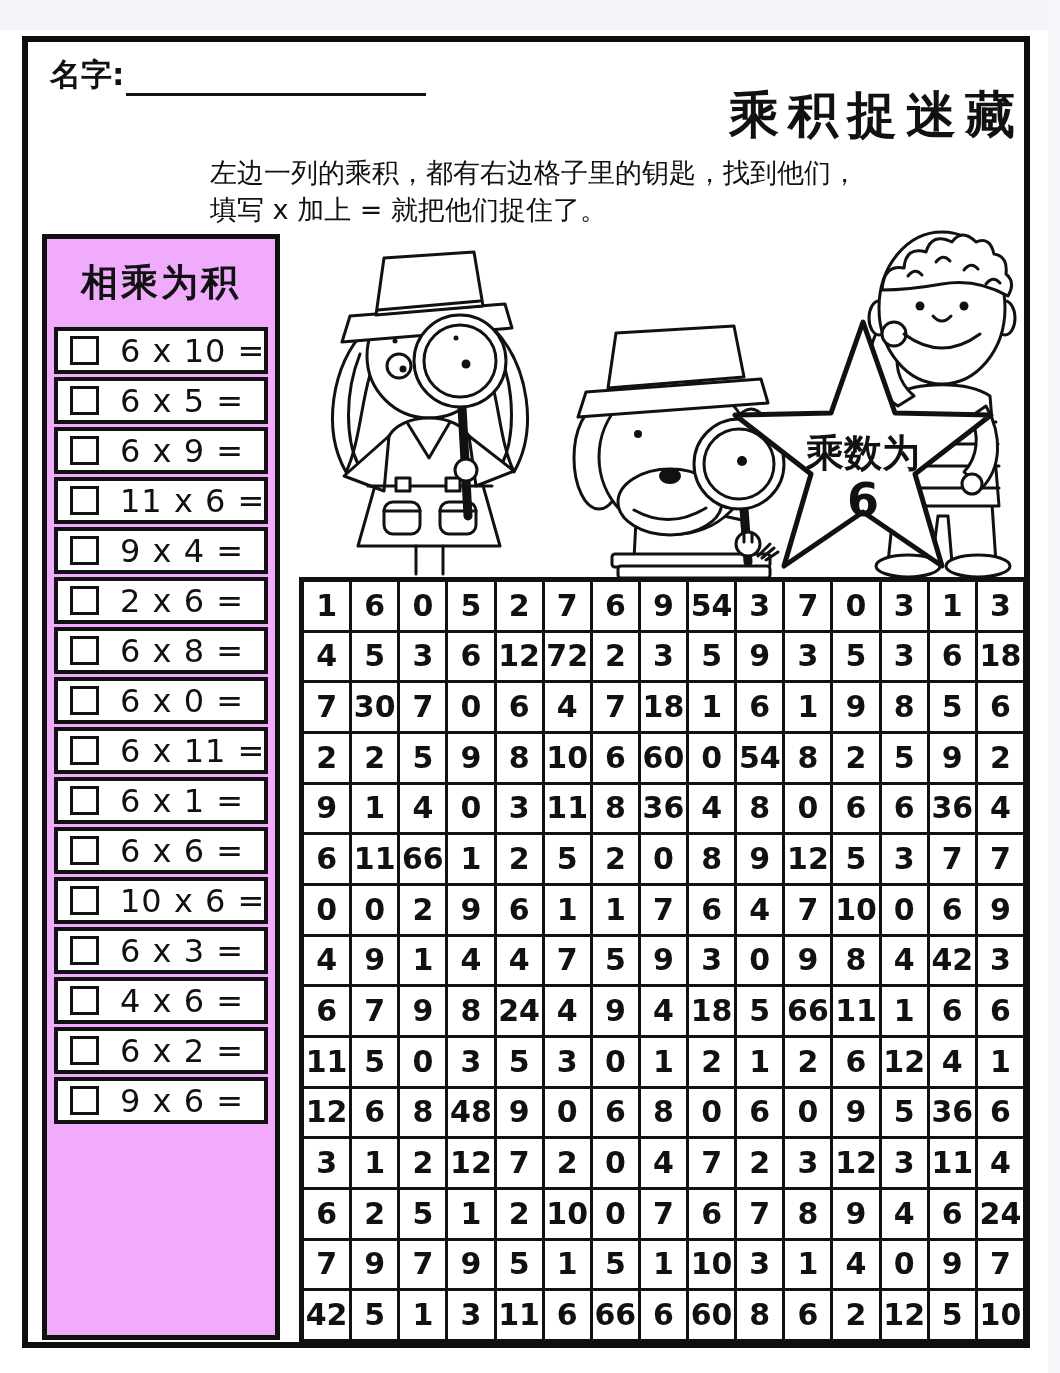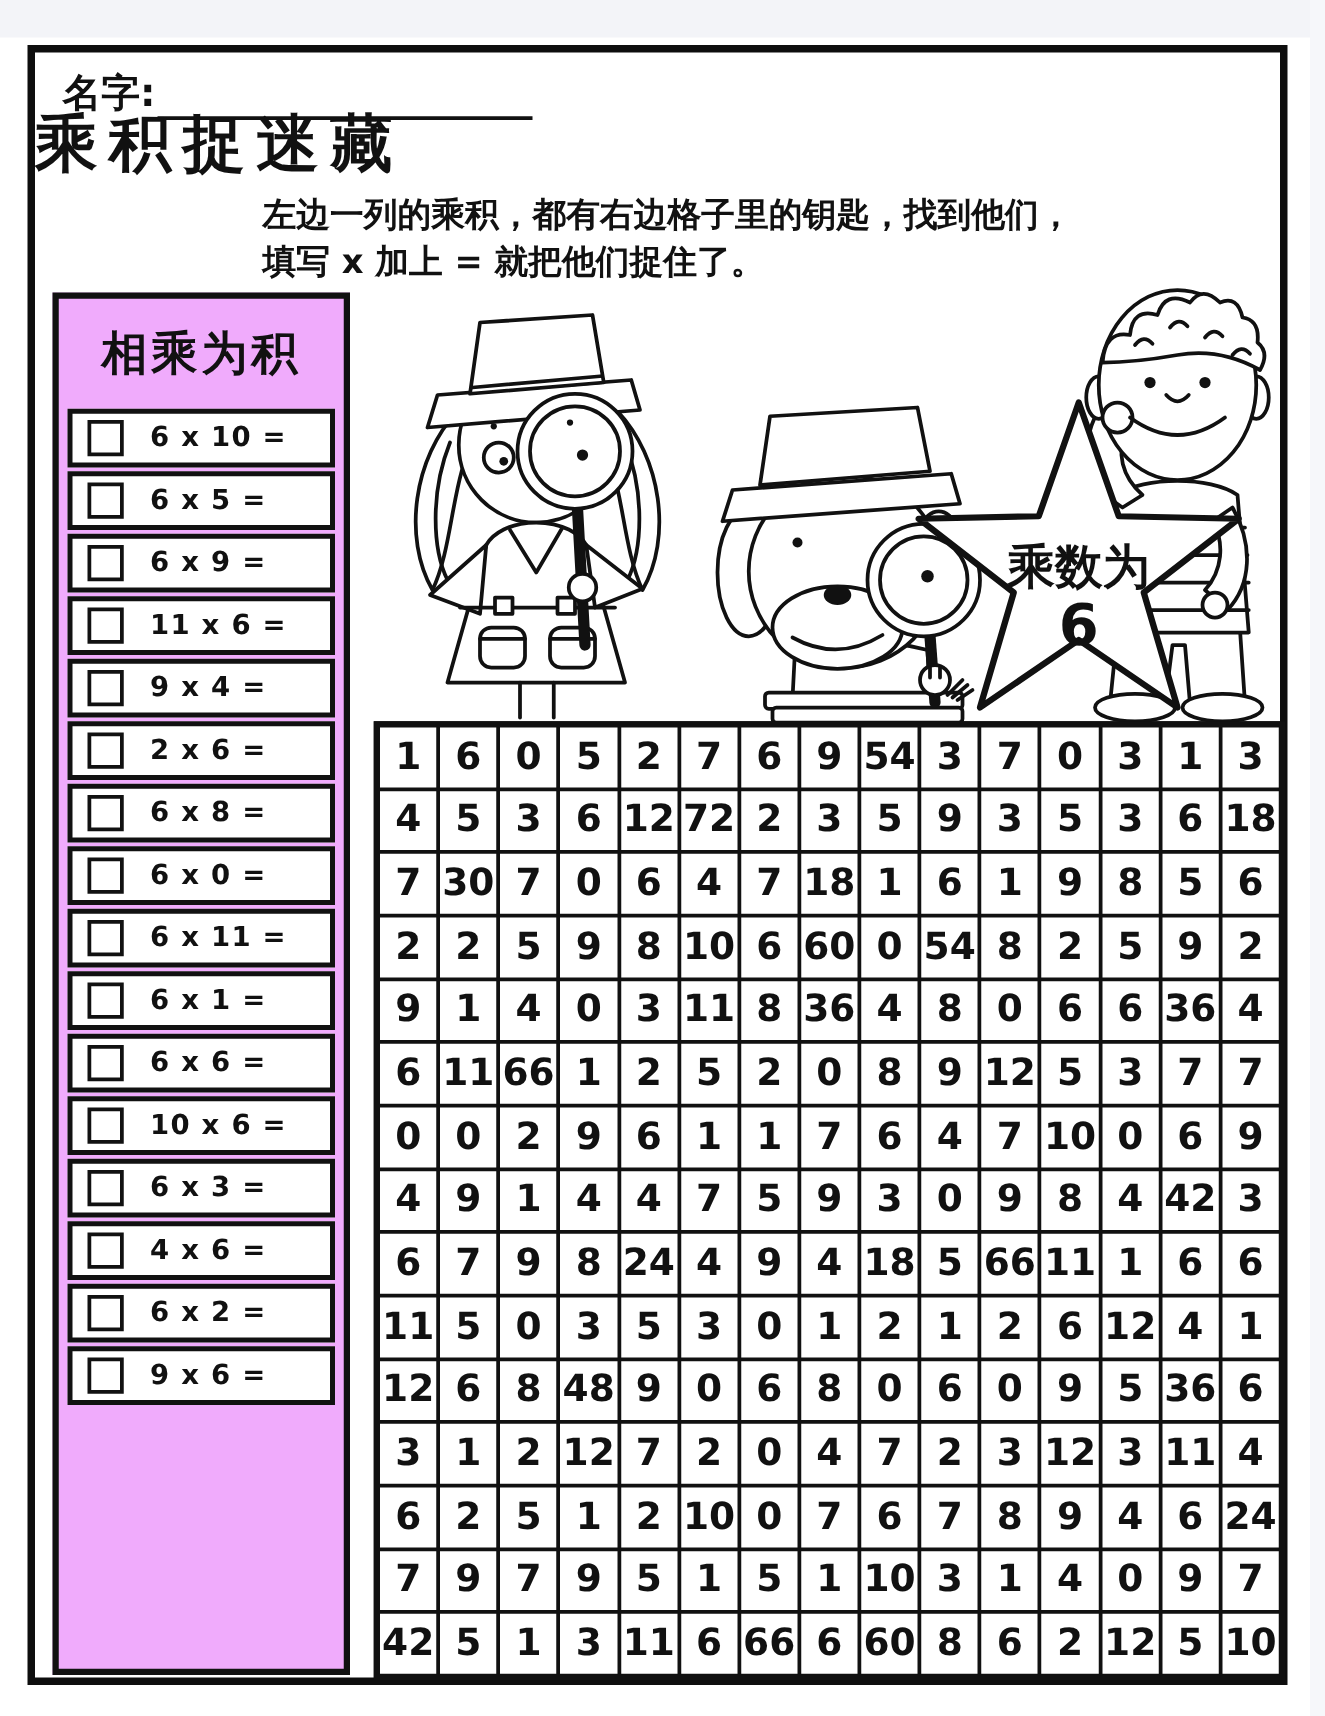--- a/index.html
+++ b/index.html
@@ -12,38 +12,38 @@
   .edge-top{position:absolute;top:0;left:0;right:0;height:30px;background:#f3f4f8;}
   .edge-right{position:absolute;top:0;right:0;bottom:0;width:12px;background:#f6f7fa;}
   .page-border{
     position:absolute;left:22px;top:36px;width:1008px;height:1312px;
     border:6px solid #0e0e0e;box-sizing:border-box;background:#fff;
   }
   
   .name-row{position:absolute;left:22px;top:12px;font-size:31px;font-weight:700;display:flex;align-items:flex-end;}
   .name-line{display:inline-block;width:300px;height:26px;border-bottom:3px solid #111;margin-left:2px;}
   .title{
-    position:absolute;left:0;top:46px;width:100%;margin:0;text-align:left;
+    position:absolute;left:0;top:46px;width:100%;margin:0;text-align:right;
     font-size:50px;font-weight:700;letter-spacing:9px;line-height:1.1;
   }
-  .instructions{position:absolute;left:182px;top:112px;font-size:27px;line-height:37px;font-weight:700;}
+  .instructions{position:absolute;left:182px;top:112px;font-size:27px;line-height:37px;font-weight:400;}
   
   .left-panel{
     position:absolute;left:14px;top:192px;width:238px;height:1106px;
     border:5px solid #111;box-sizing:border-box;background:#f0abfc;
   }
   .panel-header{height:88px;display:flex;align-items:center;justify-content:center;
     font-size:37px;font-weight:700;letter-spacing:3px;}
   .problem-row{
     margin:0 7px 3px 7px;height:47px;border:4px solid #111;box-sizing:border-box;
     display:flex;align-items:center;background:#fff;
   }
   .checkbox{width:23px;height:23px;border:3px solid #111;box-sizing:content-box;
     margin-left:12px;flex:0 0 auto;background:#fff;}
-  .problem-label{margin-left:21px;font-size:22px;font-weight:700;letter-spacing:1px;white-space:nowrap;}
+  .problem-label{margin-left:21px;font-size:32px;font-weight:400;letter-spacing:1px;white-space:nowrap;}
   
   .grid{
     position:absolute;left:271px;top:535px;width:729px;height:767px;
     border:5px solid #111;box-sizing:border-box;background:#111;
     display:grid;grid-template-columns:repeat(15,1fr);grid-template-rows:repeat(15,1fr);gap:3px;
   }
   .grid-cell{
     background:#fff;display:flex;align-items:center;justify-content:center;
     font-size:30px;font-weight:600;line-height:1;overflow:hidden;
   }

